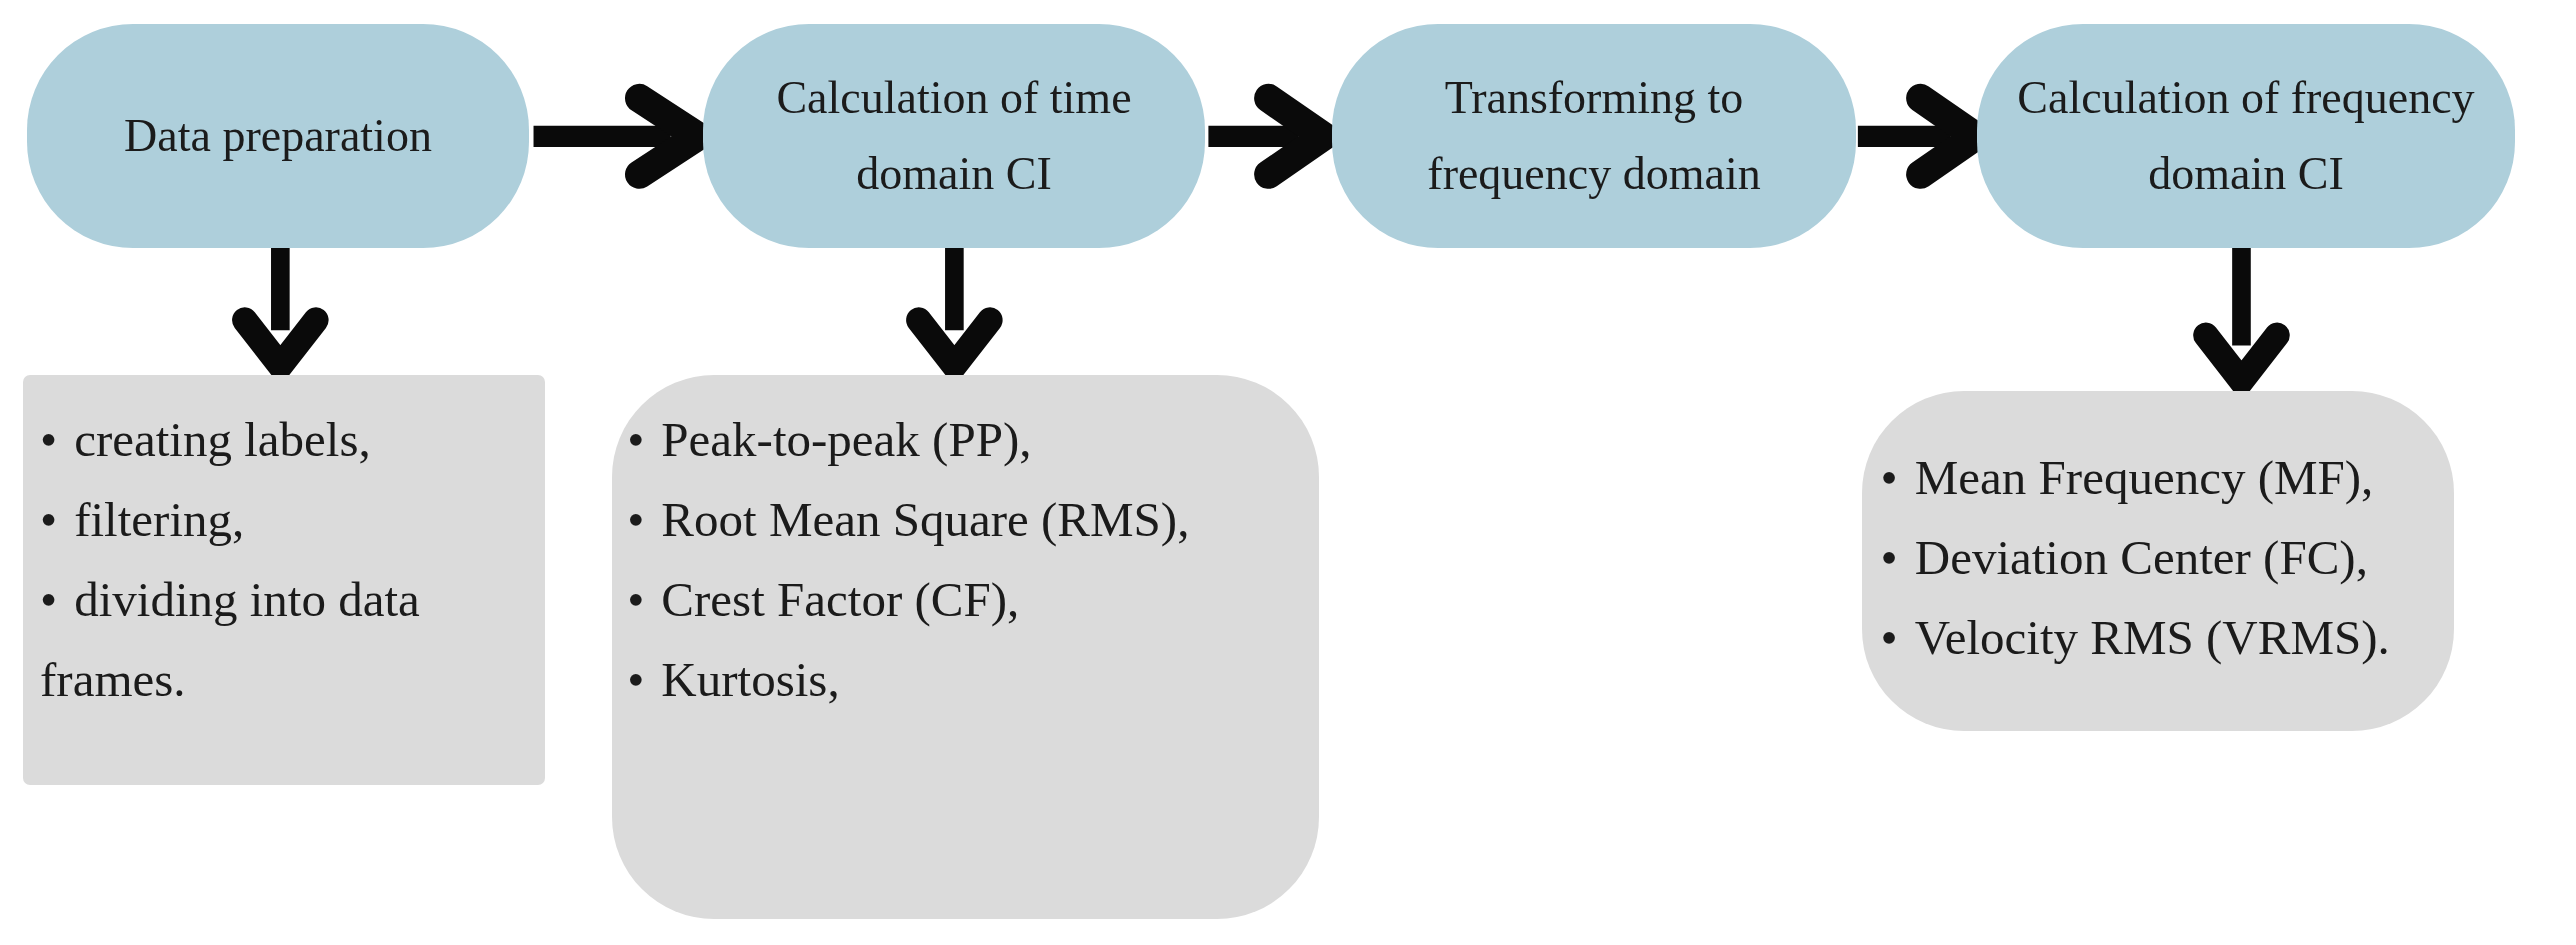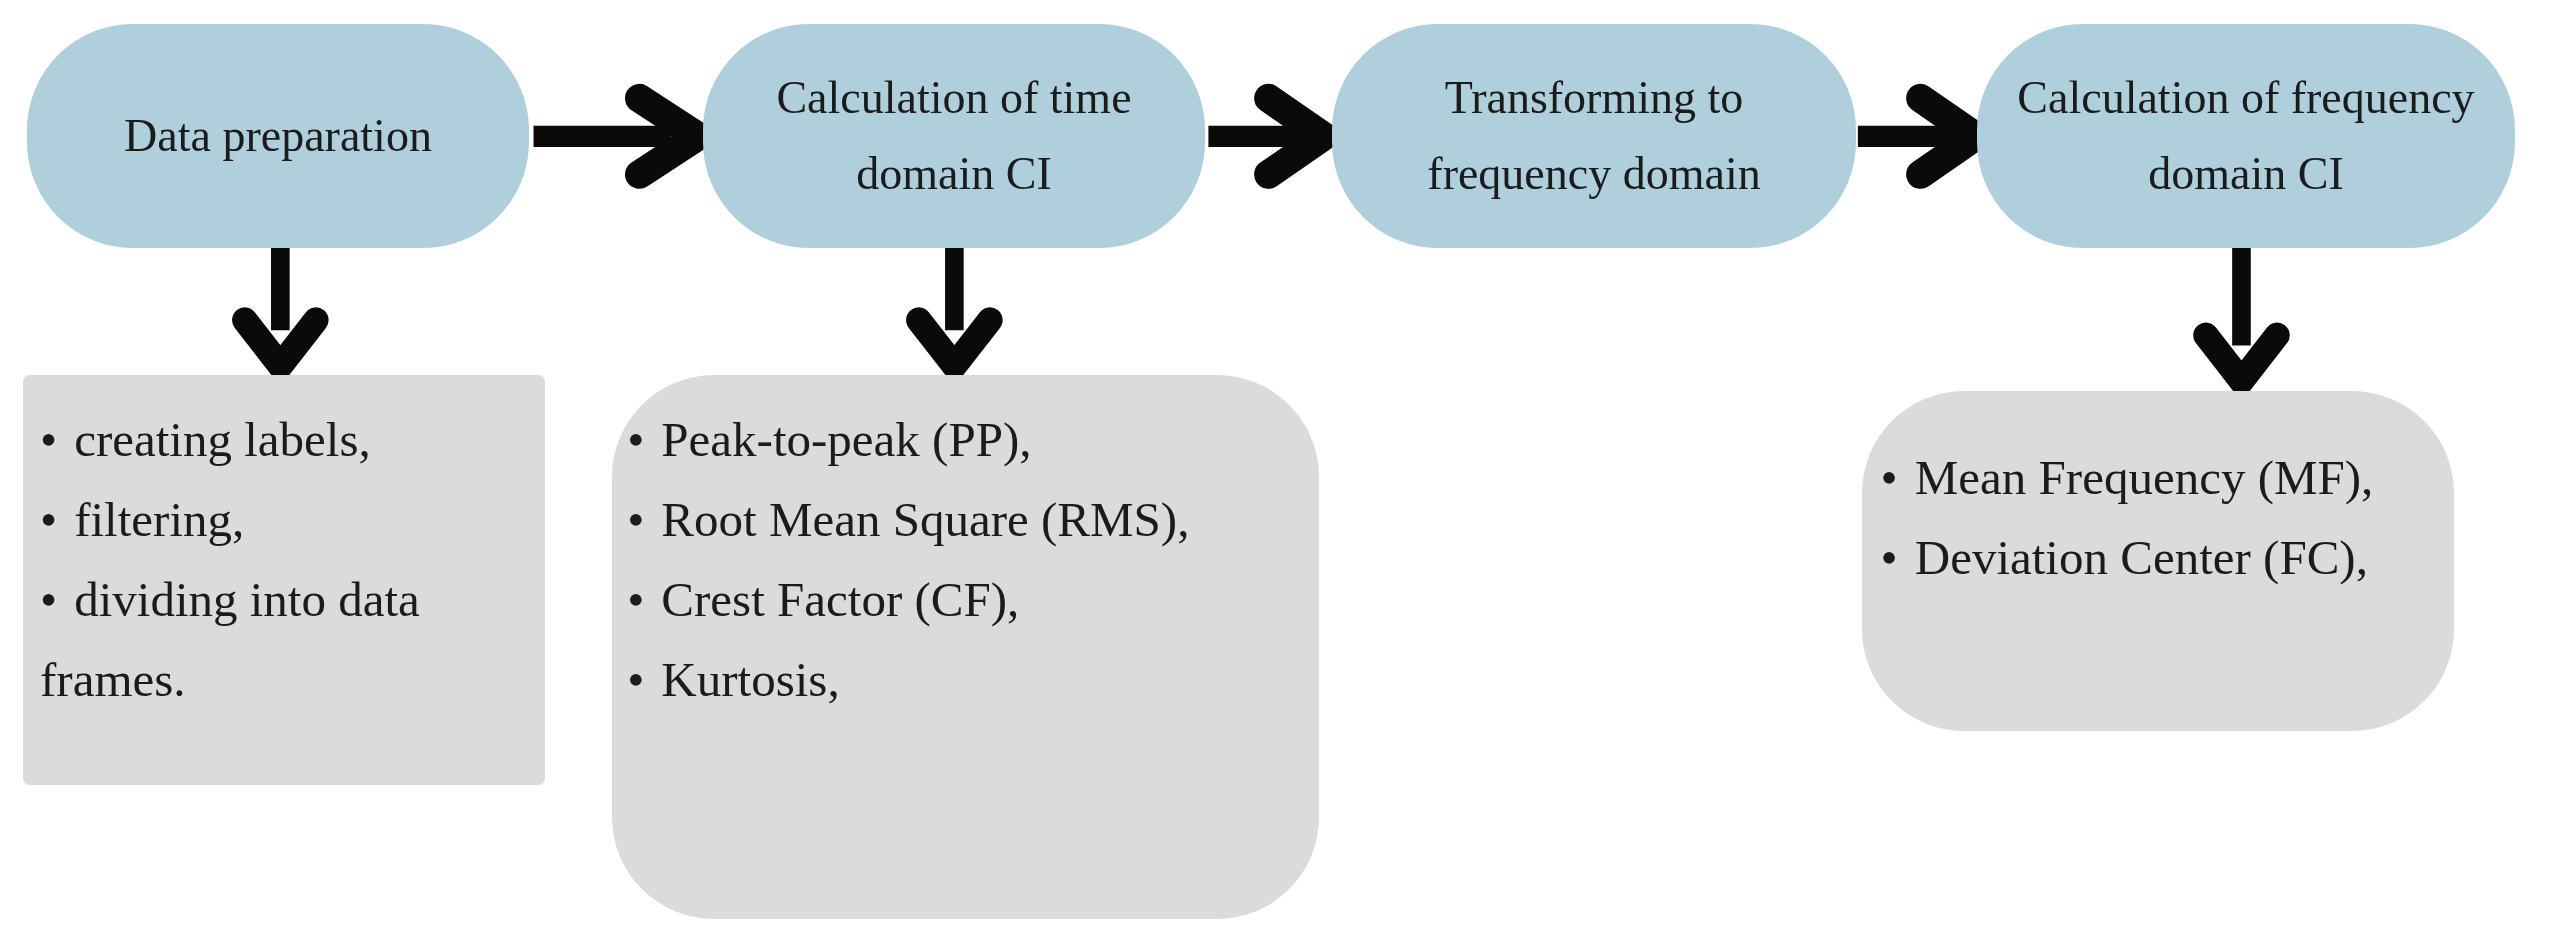--- a/index.html
+++ b/index.html
@@ -120,16 +120,17 @@
   <div class="detail" id="detail-2" style="left:603px; top:375px; width:707px; height:544px;margin-left:9px;">
     <div class="bline"><span class="dot">•</span><span>Peak-to-peak (PP),</span></div>
     <div class="bline"><span class="dot">•</span><span>Root Mean Square (RMS),</span></div>
     <div class="bline"><span class="dot">•</span><span>Crest Factor (CF),</span></div>
     <div class="bline"><span class="dot">•</span><span>Kurtosis,</span></div>
   </div>
 
   <div class="detail" id="detail-4" style="left:1862px; top:391px; width:592px; height:340px;">
     <div class="bline"><span class="dot">•</span><span>Mean Frequency (MF),</span></div>
     <div class="bline"><span class="dot">•</span><span>Deviation Center (FC),</span></div>
+    <div class="bline"><span class="dot">•</span><span>Velocity RMS (VRMS).</span></div>
   </div>
 
 </div>
 
 
 </body></html>

